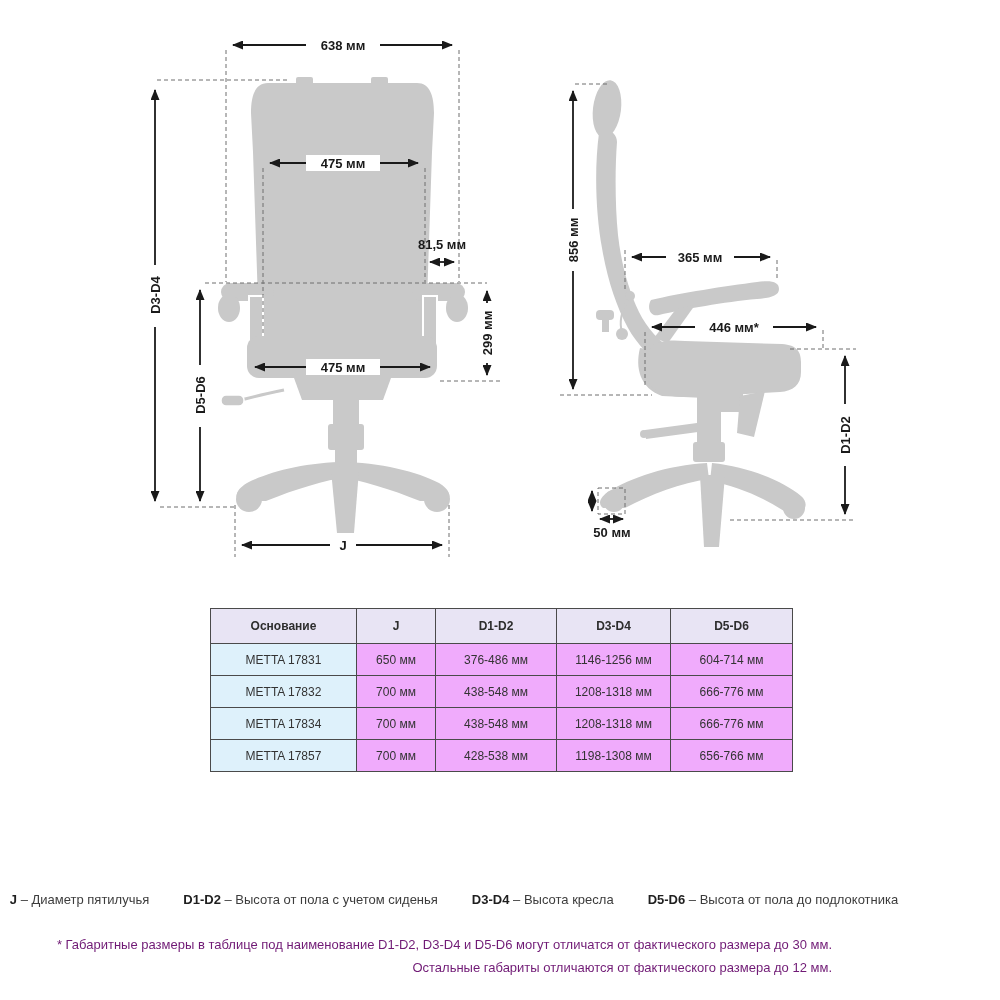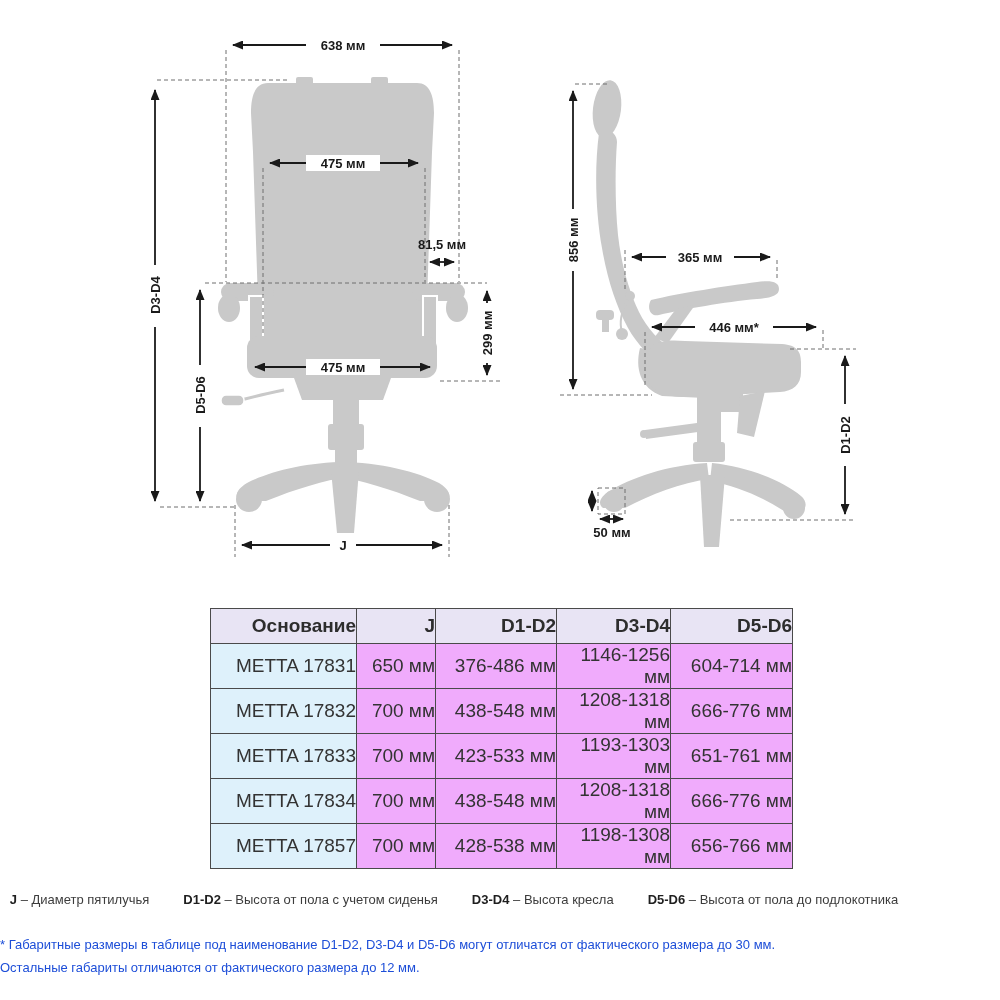--- a/index.html
+++ b/index.html
@@ -8,32 +8,32 @@
   .diagram-svg{position:absolute;left:0;top:0;}
   
   .dim{stroke:#1a1a1a;stroke-width:1.8;fill:none;}
   .dash{stroke:#6e6e6e;stroke-width:1;fill:none;stroke-dasharray:4 3;}
   .chair{fill:#c9c9c9;stroke:none;}
   .chair-o{fill:none;stroke:#c9c9c9;}
   .dimtxt{font-family:"Liberation Sans",sans-serif;font-size:13px;font-weight:bold;fill:#1a1a1a;}
   .lblbg{fill:#ffffff;}
   
   table.spec{position:absolute;left:210px;top:608px;border-collapse:collapse;table-layout:fixed;}
-  table.spec th,table.spec td{border:1px solid #4a4a4a;text-align:right;vertical-align:middle;
-    font-size:19px;color:#333;padding:0;}
+  table.spec th,table.spec td{border:1px solid #4a4a4a;text-align:center;vertical-align:middle;
+    font-size:12px;color:#333;padding:0;}
   table.spec th{background:#e8e4f4;height:34px;font-weight:bold;color:#2d2d2d;}
   table.spec td{height:31px;background:#f0abfc;}
   table.spec td.model{background:#def1fb;}
   
   .legend{position:absolute;left:0;top:892px;width:908px;display:flex;justify-content:center;
     gap:34px;font-size:13px;color:#3c3c3c;white-space:nowrap;}
   .legend b{color:#1f1f1f;}
   
-  .footnote{position:absolute;left:0;top:933px;width:832px;text-align:left;
-    font-size:13px;color:#1d4ed8;line-height:23px;}
+  .footnote{position:absolute;left:0;top:933px;width:832px;text-align:right;
+    font-size:13px;color:#701a75;line-height:23px;}
 </style>
 </head>
 <body>
 
 <div class="canvas">
 
   <svg class="diagram-svg" width="1000" height="590" viewBox="0 0 1000 590">
     <defs>
       <marker id="ah" markerWidth="11" markerHeight="9" refX="10" refY="4.5" orient="auto-start-reverse" markerUnits="userSpaceOnUse">
         <path d="M0,0 L11,4.5 L0,9 Z" fill="#1a1a1a"></path>
@@ -228,27 +228,20 @@
         <td>604-714 мм</td>
       </tr>
       <tr>
         <td class="model">METTA 17832</td>
         <td>700 мм</td>
         <td>438-548 мм</td>
         <td>1208-1318 мм</td>
         <td>666-776 мм</td>
       </tr>
       <tr>
-        <td class="model">METTA 17833</td>
-        <td>700 мм</td>
-        <td>423-533 мм</td>
-        <td>1193-1303 мм</td>
-        <td>651-761 мм</td>
-      </tr>
-      <tr>
         <td class="model">METTA 17834</td>
         <td>700 мм</td>
         <td>438-548 мм</td>
         <td>1208-1318 мм</td>
         <td>666-776 мм</td>
       </tr>
       <tr>
         <td class="model">METTA 17857</td>
         <td>700 мм</td>
         <td>428-538 мм</td>

